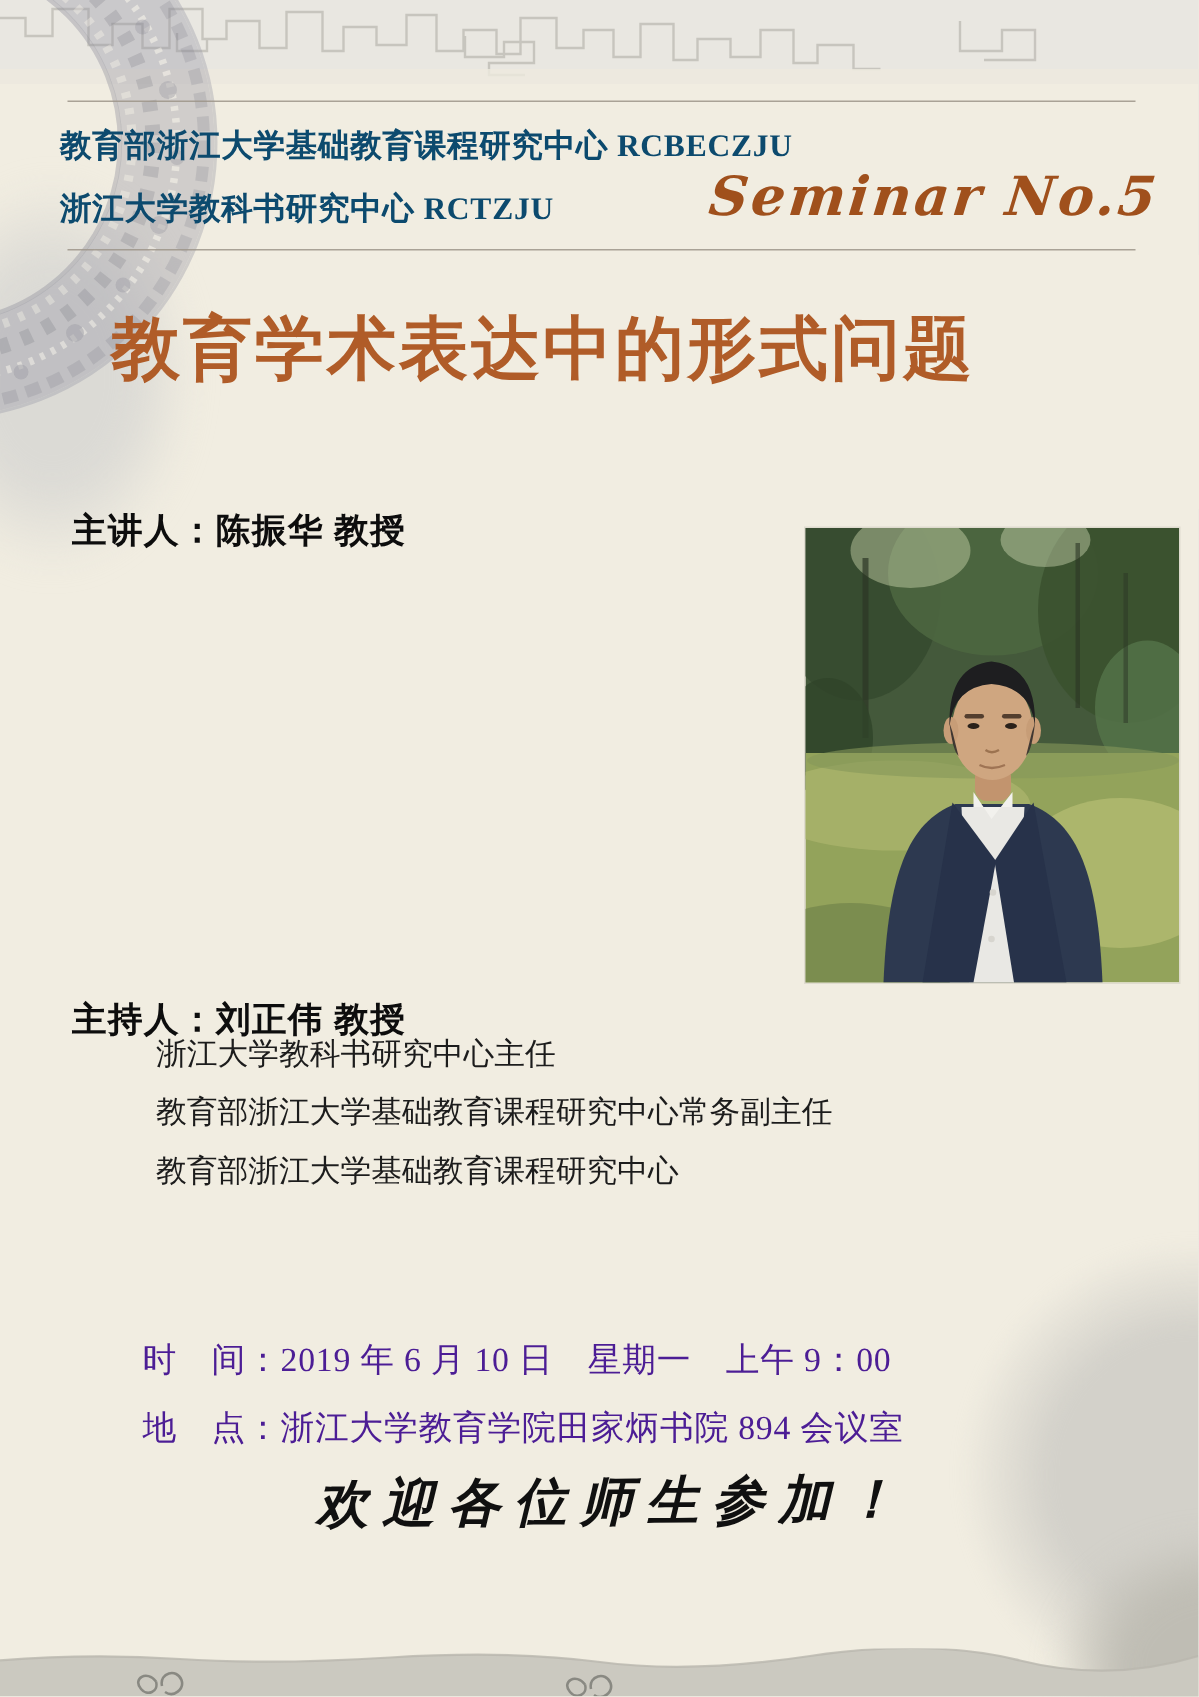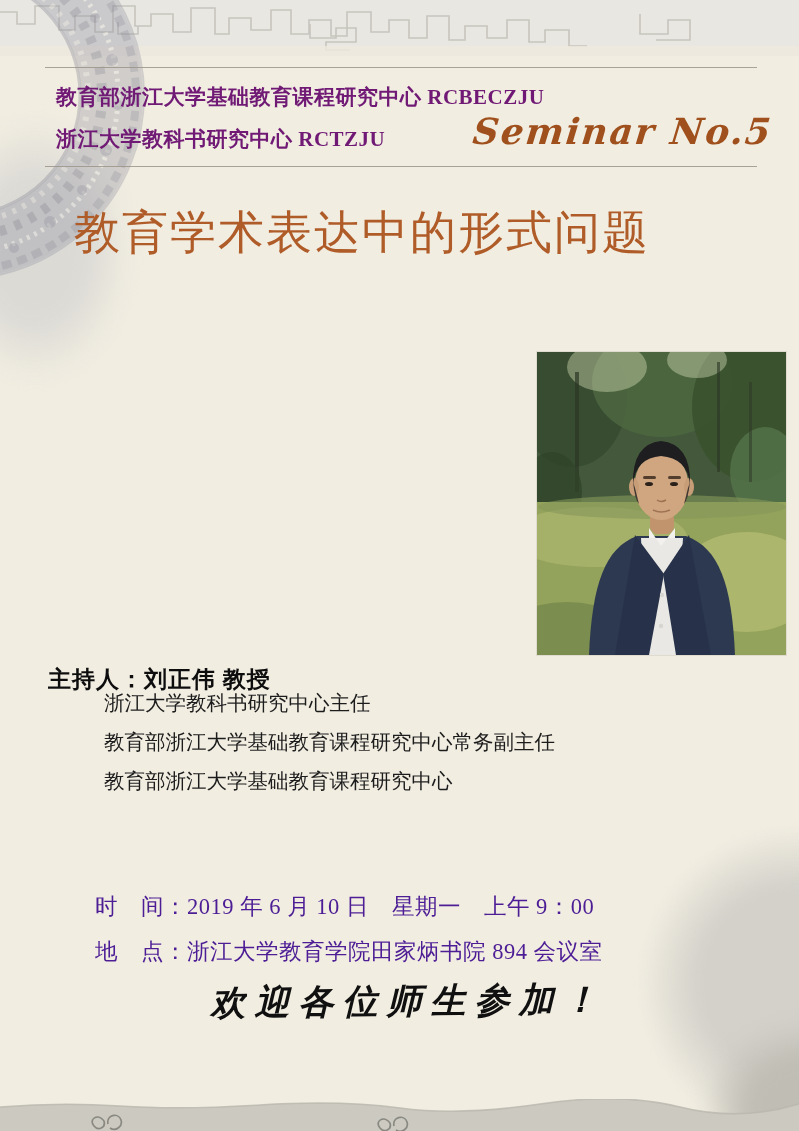--- a/index.html
+++ b/index.html
@@ -27,35 +27,35 @@
     background:radial-gradient(closest-side,#bfbdb4 55%,rgba(191,189,180,0));
     filter:blur(9px);
   }
   .bottom-band{position:absolute;left:0;bottom:0;width:799px;height:32px;}
   
   .rule{position:absolute;left:45px;width:712px;height:1px;background:#9c9488;opacity:.85;}
   .rule-top{top:67px;}
   .rule-bottom{top:166px;}
   
   .org-lines{
-    position:absolute;left:56px;top:76px;width:520px;
-    font-weight:bold;font-size:21px;line-height:42px;color:#701a75;
+    position:absolute;left:40px;top:76px;width:520px;
+    font-weight:bold;font-size:21px;line-height:42px;color:#0c4a6e;
     letter-spacing:.5px;white-space:nowrap;
   }
   .seminar-no{
     position:absolute;right:26px;top:110px;
     font-family:"DejaVu Serif","Liberation Serif",serif;
     font-style:italic;font-weight:bold;font-size:36px;color:#a0501c;
     letter-spacing:2px;transform:skewX(-6deg);
   }
   
   .main-title{
     position:absolute;left:0;top:202px;width:724px;text-align:center;
     font-family:"Liberation Sans","DejaVu Sans",sans-serif;
-    font-weight:normal;font-size:46px;letter-spacing:2px;color:#b05c28;
+    font-weight:bold;font-size:46px;letter-spacing:2px;color:#b05c28;
   }
   
   .speaker-label,.host-label{
     position:absolute;left:48px;
     font-weight:bold;font-size:23px;color:#0d0d0d;letter-spacing:1px;white-space:nowrap;
   }
   .speaker-label{top:338px;}
   .speaker-bio{
     position:absolute;left:45px;top:392px;width:488px;
     font-size:21.5px;line-height:44.5px;text-align:justify;text-indent:2.5em;color:#1c1c1c;
@@ -125,20 +125,21 @@
 
   <div class="org-lines">
     <div>教育部浙江大学基础教育课程研究中心 RCBECZJU</div>
     <div>浙江大学教科书研究中心 RCTZJU</div>
   </div>
 
   <div class="seminar-no">Seminar No.5</div>
 
   <div class="main-title">教育学术表达中的形式问题</div>
 
+  <div class="speaker-label">主讲人：陈振华  教授</div>
 
   <svg class="speaker-photo" viewBox="0 0 249 303" xmlns="http://www.w3.org/2000/svg" preserveAspectRatio="none">
     <rect width="249" height="165" fill="#44593b"></rect>
     <g>
       <ellipse cx="35" cy="45" rx="55" ry="70" fill="#364a30" opacity=".9"></ellipse>
       <ellipse cx="125" cy="30" rx="70" ry="55" fill="#4d6640" opacity=".9"></ellipse>
       <ellipse cx="215" cy="55" rx="60" ry="75" fill="#3b512f" opacity=".9"></ellipse>
       <ellipse cx="70" cy="15" rx="40" ry="25" fill="#cdd8ae" opacity=".45"></ellipse>
       <ellipse cx="160" cy="8" rx="30" ry="18" fill="#dde6c0" opacity=".4"></ellipse>
       <ellipse cx="228" cy="120" rx="35" ry="45" fill="#55744a" opacity=".8"></ellipse>

